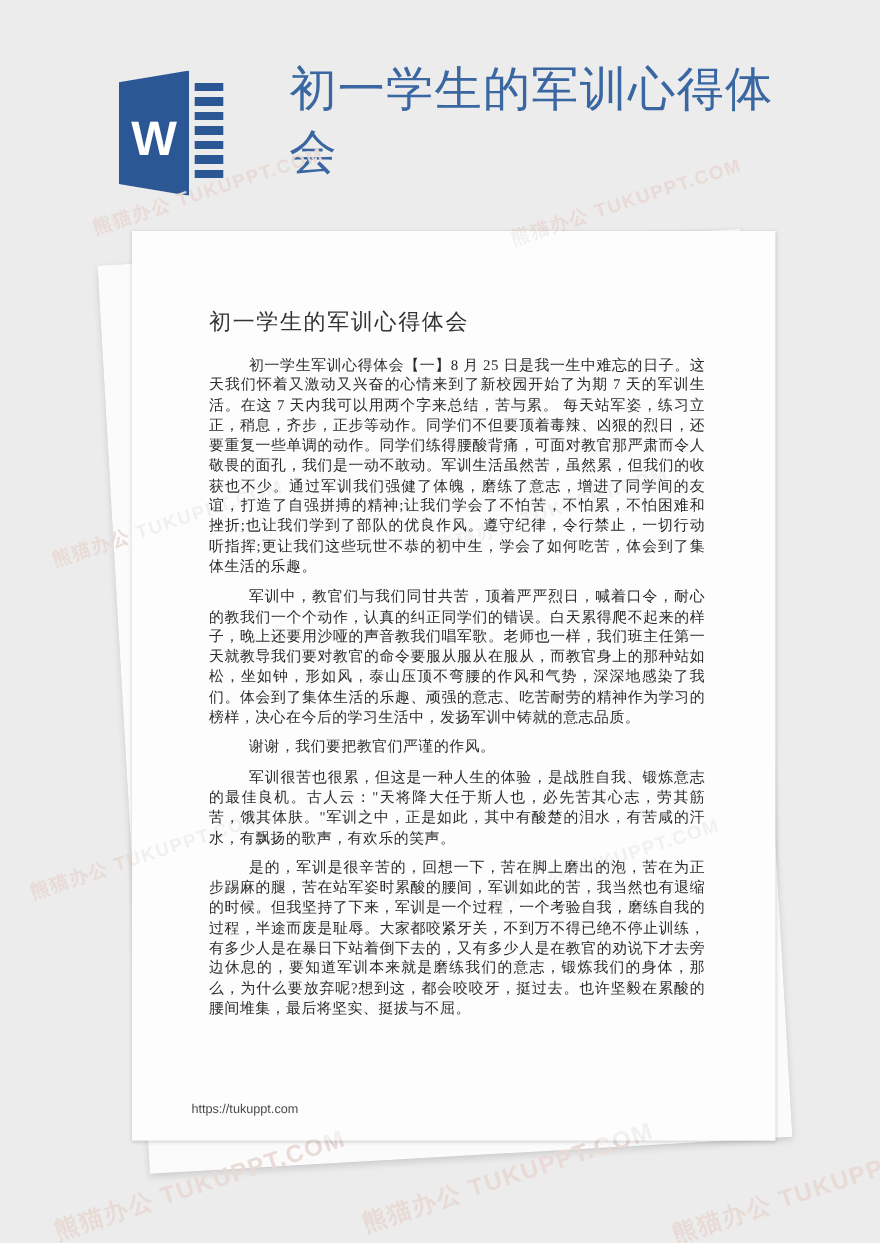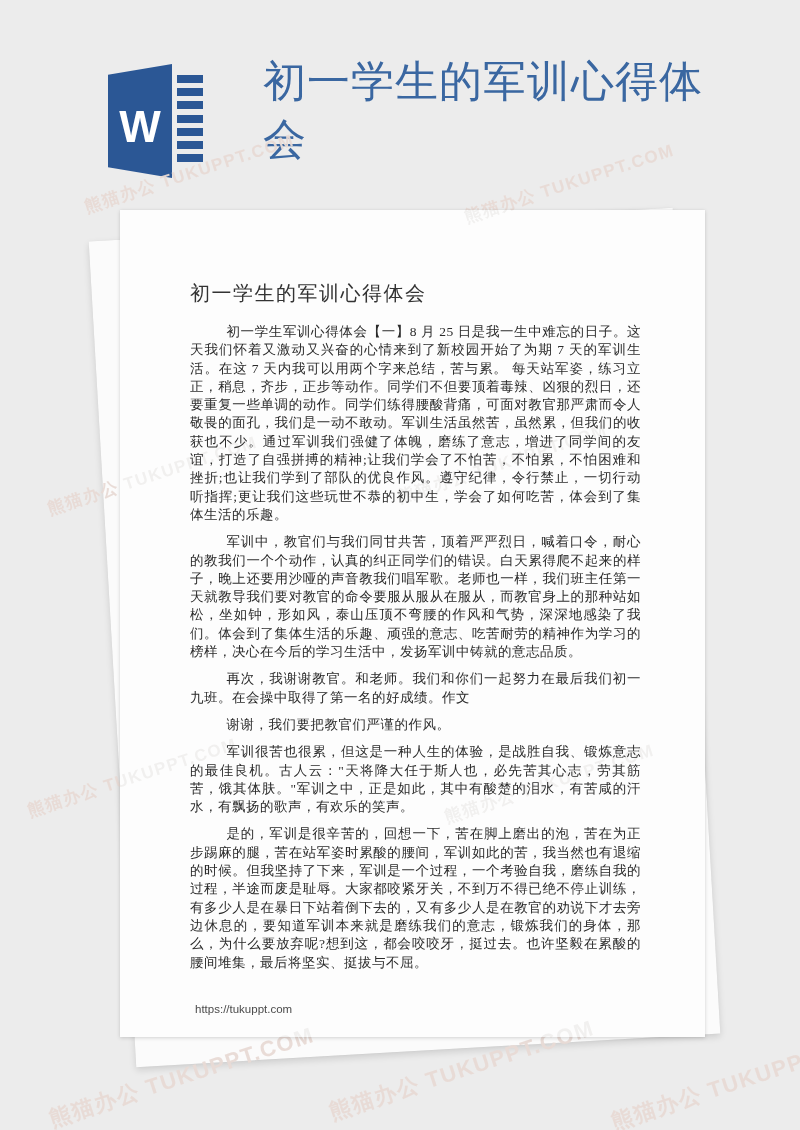--- a/index.html
+++ b/index.html
@@ -63,21 +63,21 @@
   .doc-content p{
     margin:4px 0 9px 0;
     font-family:"Liberation Serif","DejaVu Serif",serif;
     font-size:13.5px;line-height:18.3px;
     color:#2b2b2b;
     text-align:justify;
     text-indent:2.7em;
     letter-spacing:0.5px;
   }
   .footer-link{
-    position:absolute;left:75px;bottom:22px;z-index:1;
+    position:absolute;left:54px;bottom:22px;z-index:1;
     font-family:"Liberation Sans",sans-serif;
     font-size:11.5px;color:#4a4a4a;text-decoration:none;
   }
 
   
   .wm-layer{position:absolute;pointer-events:none;}
   .wm-light{inset:0;z-index:2;}
   .wm-dark{inset:0;z-index:0;}
   .wm-tile{
     position:absolute;white-space:nowrap;
@@ -127,21 +127,20 @@
         <span class="wm-tile" style="left: 325px; top: 596px; font-size: 17px;">熊猫办公 TUKUPPT.COM</span>
         <span class="wm-tile" style="left: -70px; top: 895px; font-size: 22px;">熊猫办公 TUKUPPT.COM</span>
         <span class="wm-tile" style="left: 210px; top: 888px; font-size: 22px;">熊猫办公 TUKUPPT.COM</span>
         <span class="wm-tile" style="left: 492px; top: 898px; font-size: 22px;">熊猫办公 TUKUPPT.COM</span>
       </div>
     <div class="doc-content">
       <h2 class="doc-heading">初一学生的军训心得体会</h2>
       <div id="paragraphs">
           <p>初一学生军训心得体会【一】8 月 25 日是我一生中难忘的日子。这天我们怀着又激动又兴奋的心情来到了新校园开始了为期 7 天的军训生活。在这 7 天内我可以用两个字来总结，苦与累。 每天站军姿，练习立正，稍息，齐步，正步等动作。同学们不但要顶着毒辣、凶狠的烈日，还要重复一些单调的动作。同学们练得腰酸背痛，可面对教官那严肃而令人敬畏的面孔，我们是一动不敢动。军训生活虽然苦，虽然累，但我们的收获也不少。通过军训我们强健了体魄，磨练了意志，增进了同学间的友谊，打造了自强拼搏的精神;让我们学会了不怕苦，不怕累，不怕困难和挫折;也让我们学到了部队的优良作风。遵守纪律，令行禁止，一切行动听指挥;更让我们这些玩世不恭的初中生，学会了如何吃苦，体会到了集体生活的乐趣。</p>
           <p>军训中，教官们与我们同甘共苦，顶着严严烈日，喊着口令，耐心的教我们一个个动作，认真的纠正同学们的错误。白天累得爬不起来的样子，晚上还要用沙哑的声音教我们唱军歌。老师也一样，我们班主任第一天就教导我们要对教官的命令要服从服从在服从，而教官身上的那种站如松，坐如钟，形如风，泰山压顶不弯腰的作风和气势，深深地感染了我们。体会到了集体生活的乐趣、顽强的意志、吃苦耐劳的精神作为学习的榜样，决心在今后的学习生活中，发扬军训中铸就的意志品质。</p>
-          <p>再次，我谢谢教官。和老师。我们和你们一起努力在最后我们初一九班。在会操中取得了第一名的好成绩。作文</p>
           <p>谢谢，我们要把教官们严谨的作风。</p>
           <p>军训很苦也很累，但这是一种人生的体验，是战胜自我、锻炼意志的最佳良机。古人云："天将降大任于斯人也，必先苦其心志，劳其筋苦，饿其体肤。"军训之中，正是如此，其中有酸楚的泪水，有苦咸的汗水，有飘扬的歌声，有欢乐的笑声。</p>
           <p>是的，军训是很辛苦的，回想一下，苦在脚上磨出的泡，苦在为正步踢麻的腿，苦在站军姿时累酸的腰间，军训如此的苦，我当然也有退缩的时候。但我坚持了下来，军训是一个过程，一个考验自我，磨练自我的过程，半途而废是耻辱。大家都咬紧牙关，不到万不得已绝不停止训练，有多少人是在暴日下站着倒下去的，又有多少人是在教官的劝说下才去旁边休息的，要知道军训本来就是磨练我们的意志，锻炼我们的身体，那么，为什么要放弃呢?想到这，都会咬咬牙，挺过去。也许坚毅在累酸的腰间堆集，最后将坚实、挺拔与不屈。</p>
         </div>
     </div>
     <a class="footer-link" href="#">https://tukuppt.com</a>
   </div>
 
 </div>
 

